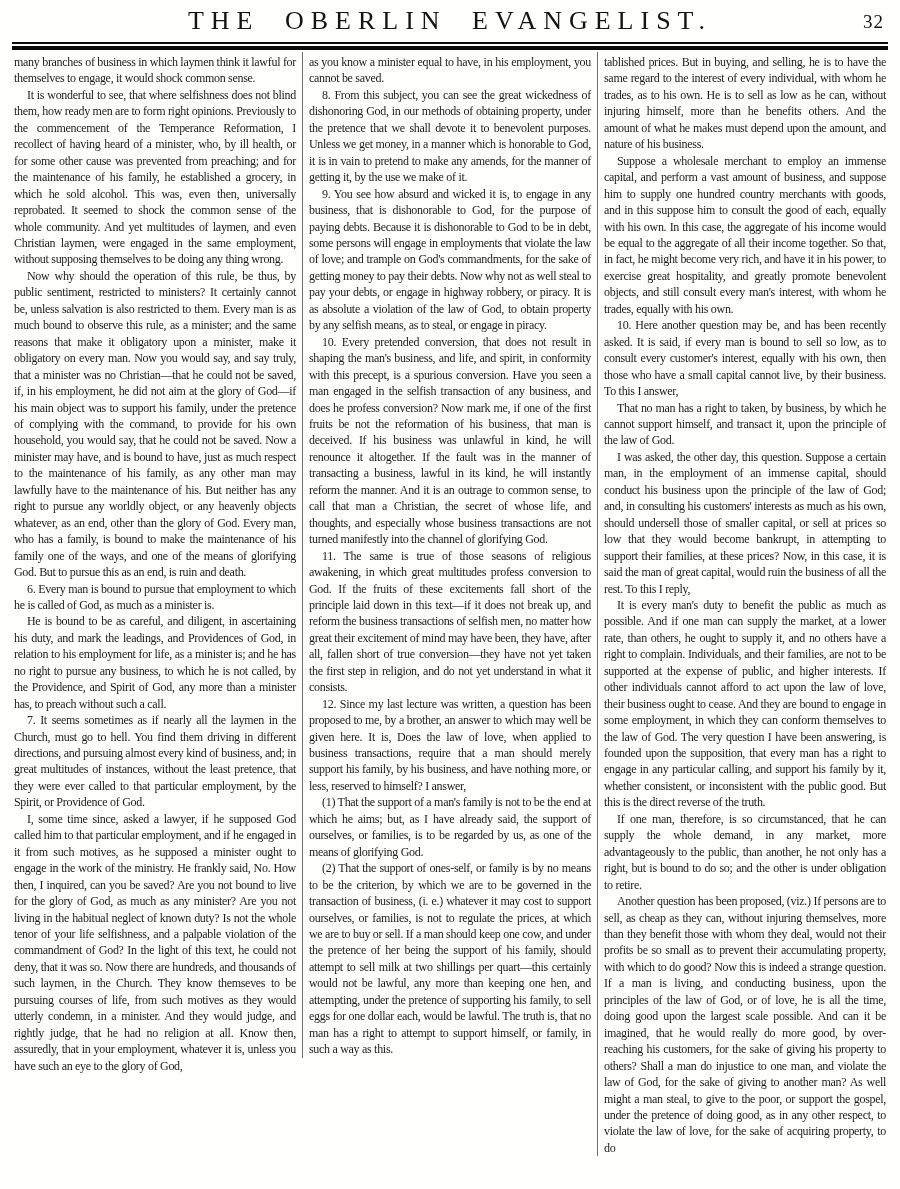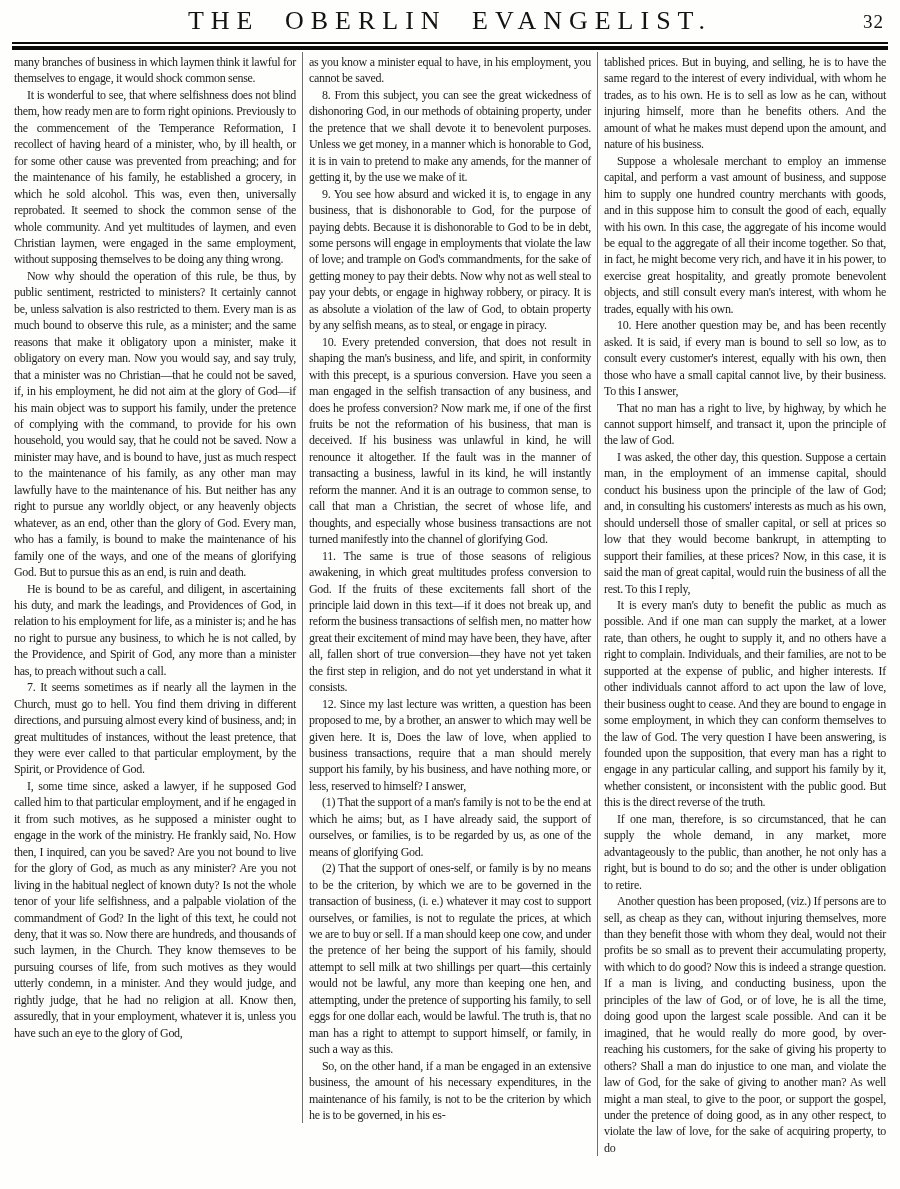--- a/index.html
+++ b/index.html
@@ -72,39 +72,39 @@
     <div class="title">THE OBERLIN EVANGELIST.</div>
     <div class="pageno">32</div>
   </div>
   <div class="rule-thin"></div>
   <div class="rule-thick"></div>
   <div class="columns">
     <div class="col">
         <p class="para">many branches of business in which laymen think it lawful for themselves to engage, it would shock common sense.</p>
         <p class="para">It is wonderful to see, that where selfishness does not blind them, how ready men are to form right opinions.  Previously to the commencement of the Temperance Reformation, I recollect of having heard of a minister, who, by ill health, or for some other cause was prevented from preaching; and for the maintenance of his family, he established a grocery, in which he sold alcohol.  This was, even then, universally reprobated.  It seemed to shock the common sense of the whole community.  And yet multitudes of laymen, and even Christian laymen, were engaged in the same employment, without supposing themselves to be doing any thing wrong.</p>
         <p class="para">Now why should the operation of this rule, be thus, by public sentiment, restricted to ministers?  It certainly cannot be, unless salvation is also restricted to them.  Every man is as much bound to observe this rule, as a minister; and the same reasons that make it obligatory upon a minister, make it obligatory on every man.  Now you would say, and say truly, that a minister was no Christian—that he could not be saved, if, in his employment, he did not aim at the glory of God—if his main object was to support his family, under the pretence of complying with the command, to provide for his own household, you would say, that he could not be saved.  Now a minister may have, and is bound to have, just as much respect to the maintenance of his family, as any other man may lawfully have to the maintenance of his.  But neither has any right to pursue any worldly object, or any heavenly objects whatever, as an end, other than the glory of God.  Every man, who has a family, is bound to make the maintenance of his family one of the ways, and one of the means of glorifying God.  But to pursue this as an end, is ruin and death.</p>
+        <p class="para">6. Every man is bound to pursue that employment to which he is called of God, as much as a minister is.</p>
         <p class="para">He is bound to be as careful, and diligent, in ascertaining his duty, and mark the leadings, and Providences of God, in relation to his employment for life, as a minister is; and he has no right to pursue any business, to which he is not called, by the Providence, and Spirit of God, any more than a minister has, to preach without such a call.</p>
         <p class="para">7. It seems sometimes as if nearly all the laymen in the Church, must go to hell.  You find them driving in different directions, and pursuing almost every kind of business, and; in great multitudes of instances, without the least pretence, that they were ever called to that particular employment, by the Spirit, or Providence of God.</p>
         <p class="para">I, some time since, asked a lawyer, if he supposed God called him to that particular employment, and if he engaged in it from such motives, as he supposed a minister ought to engage in the work of the ministry.  He frankly said, No.  How then, I inquired, can you be saved?  Are you not bound to live for the glory of God, as much as any minister?  Are you not living in the habitual neglect of known duty?  Is not the whole tenor of your life selfishness, and a palpable violation of the commandment of God?  In the light of this text, he could not deny, that it was so.  Now there are hundreds, and thousands of such laymen, in the Church.  They know themseves to be pursuing courses of life, from such motives as they would utterly condemn, in a minister.  And they would judge, and rightly judge, that he had no religion at all.  Know then, assuredly, that in your employment, whatever it is, unless you have such an eye to the glory of God,</p>
       </div>
     <div class="col">
         <p class="para">as you know a minister equal to have, in his employment, you cannot be saved.</p>
         <p class="para">8. From this subject, you can see the great wickedness of dishonoring God, in our methods of obtaining property, under the pretence that we shall devote it to benevolent purposes.  Unless we get money, in a manner which is honorable to God, it is in vain to pretend to make any amends, for the manner of getting it, by the use we make of it.</p>
         <p class="para">9. You see how absurd and wicked it is, to engage in any business, that is dishonorable to God, for the purpose of paying debts.  Because it is dishonorable to God to be in debt, some persons will engage in employments that violate the law of love; and trample on God's commandments, for the sake of getting money to pay their debts.  Now why not as well steal to pay your debts, or engage in highway robbery, or piracy.  It is as absolute a violation of the law of God, to obtain property by any selfish means, as to steal, or engage in piracy.</p>
         <p class="para">10. Every pretended conversion, that does not result in shaping the man's business, and life, and spirit, in conformity with this precept, is a spurious conversion.  Have you seen a man engaged in the selfish transaction of any business, and does he profess conversion?  Now mark me, if one of the first fruits be not the reformation of his business, that man is deceived.  If his business was unlawful in kind, he will renounce it altogether.  If the fault was in the manner of transacting a business, lawful in its kind, he will instantly reform the manner.  And it is an outrage to common sense, to call that man a Christian, the secret of whose life, and thoughts, and especially whose business transactions are not turned manifestly into the channel of glorifying God.</p>
         <p class="para">11. The same is true of those seasons of religious awakening, in which great multitudes profess conversion to God.  If the fruits of these excitements fall short of the principle laid down in this text—if it does not break up, and reform the business transactions of selfish men, no matter how great their excitement of mind may have been, they have, after all, fallen short of true conversion—they have not yet taken the first step in religion, and do not yet understand in what it consists.</p>
         <p class="para">12. Since my last lecture was written, a question has been proposed to me, by a brother, an answer to which may well be given here.  It is, Does the law of love, when applied to business transactions, require that a man should merely support his family, by his business, and have nothing more, or less, reserved to himself?  I answer,</p>
         <p class="para">(1) That the support of a man's family is not to be the end at which he aims; but, as I have already said, the support of ourselves, or families, is to be regarded by us, as one of the means of glorifying God.</p>
         <p class="para">(2) That the support of ones-self, or family is by no means to be the criterion, by which we are to be governed in the transaction of business, (i. e.) whatever it may cost to support ourselves, or families, is not to regulate the prices, at which we are to buy or sell.  If a man should keep one cow, and under the pretence of her being the support of his family, should attempt to sell milk at two shillings per quart—this certainly would not be lawful, any more than keeping one hen, and attempting, under the pretence of supporting his family, to sell eggs for one dollar each, would be lawful.  The truth is, that no man has a right to attempt to support himself, or family, in such a way as this.</p>
-        <p class="para">So, on the other hand, if a man be engaged in an extensive business, the amount of his necessary expenditures, in the maintenance of his family, is not to be the criterion by which he is to be governed, in his es-</p>
       </div>
     <div class="col">
         <p class="para">tablished prices.  But in buying, and selling, he is to have the same regard to the interest of every individual, with whom he trades, as to his own.  He is to sell as low as he can, without injuring himself, more than he benefits others.  And the amount of what he makes must depend upon the amount, and nature of his business.</p>
         <p class="para">Suppose a wholesale merchant to employ an immense capital, and perform a vast amount of business, and suppose him to supply one hundred country merchants with goods, and in this suppose him to consult the good of each, equally with his own.  In this case, the aggregate of his income would be equal to the aggregate of all their income together.  So that, in fact, he might become very rich, and have it in his power, to exercise great hospitality, and greatly promote benevolent objects, and still consult every man's interest, with whom he trades, equally with his own.</p>
         <p class="para">10. Here another question may be, and has been recently asked.  It is said, if every man is bound to sell so low, as to consult every customer's interest, equally with his own, then those who have a small capital cannot live, by their business.  To this I answer,</p>
-        <p class="para">That no man has a right to live, by highway, by which he cannot support himself, and transact it, upon the principle of the law of God.</p>
+        <p class="para">That no man has a right to taken, by business, by which he cannot support himself, and transact it, upon the principle of the law of God.</p>
         <p class="para">I was asked, the other day, this question.  Suppose a certain man, in the employment of an immense capital, should conduct his business upon the principle of the law of God; and, in consulting his customers' interests as much as his own, should undersell those of smaller capital, or sell at prices so low that they would become bankrupt, in attempting to support their families, at these prices?  Now, in this case, it is said the man of great capital, would ruin the business of all the rest.  To this I reply,</p>
         <p class="para">It is every man's duty to benefit the public as much as possible.  And if one man can supply the market, at a lower rate, than others, he ought to supply it, and no others have a right to complain.  Individuals, and their families, are not to be supported at the expense of public, and higher interests.  If other individuals cannot afford to act upon the law of love, their business ought to cease.  And they are bound to engage in some employment, in which they can conform themselves to the law of God.  The very question I have been answering, is founded upon the supposition, that every man has a right to engage in any particular calling, and support his family by it, whether consistent, or inconsistent with the public good.  But this is the direct reverse of the truth.</p>
         <p class="para">If one man, therefore, is so circumstanced, that he can supply the whole demand, in any market, more advantageously to the public, than another, he not only has a right, but is bound to do so; and the other is under obligation to retire.</p>
         <p class="para">Another question has been proposed, (viz.) If persons are to sell, as cheap as they can, without injuring themselves, more than they benefit those with whom they deal, would not their profits be so small as to prevent their accumulating property, with which to do good?  Now this is indeed a strange question.  If a man is living, and conducting business, upon the principles of the law of God, or of love, he is all the time, doing good upon the largest scale possible.  And can it be imagined, that he would really do more good, by over-reaching his customers, for the sake of giving his property to others?  Shall a man do injustice to one man, and violate the law of God, for the sake of giving to another man?  As well might a man steal, to give to the poor, or support the gospel, under the pretence of doing good, as in any other respect, to violate the law of love, for the sake of acquiring property, to do</p>
       </div>
   </div>
 </div>
 
 </body></html>

